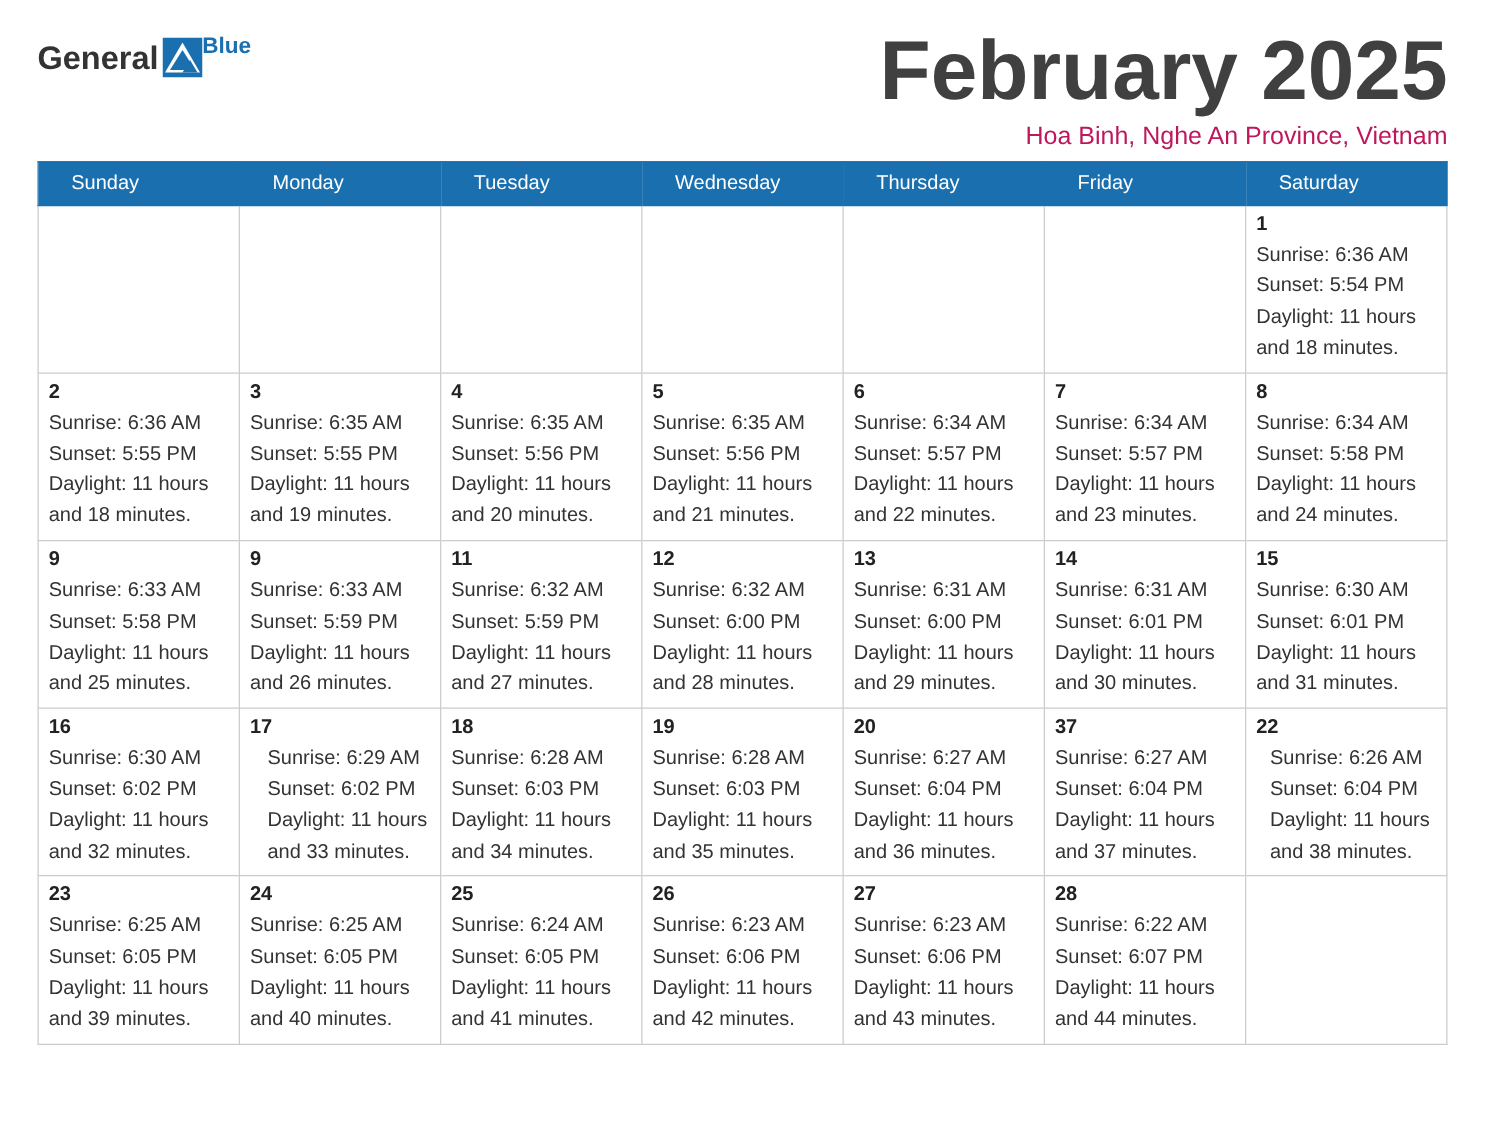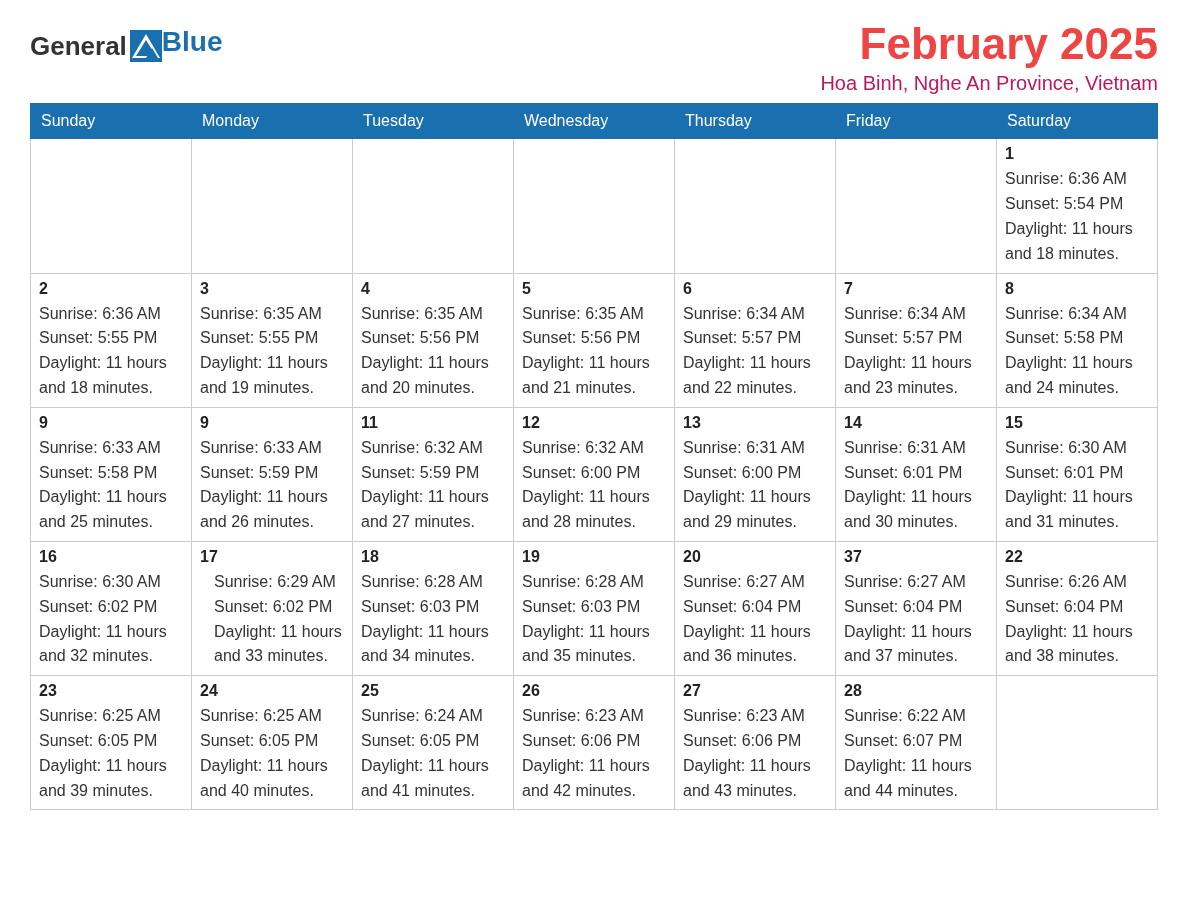--- a/index.html
+++ b/index.html
@@ -25,50 +25,50 @@
     .logo-text {
       display: flex;
       align-items: center;
     }
     .logo-general {
       font-size: 26px;
       font-weight: bold;
       color: #333;
     }
     .logo-bottom {
-      font-size: 28px;
+      font-size: 18px;
       font-weight: bold;
       color: #1a6faf;
       margin-top: -4px;
     }
     .title-block {
       text-align: right;
     }
     .calendar-title {
-      font-size: 44px;
+      font-size: 67px;
       font-weight: bold;
-      color: #ef4444;
+      color: #404040;
       line-height: 1.1;
     }
     .calendar-subtitle {
       font-size: 20px;
       color: #be185d;
       margin-top: 4px;
     }
     table {
       width: 100%;
       border-collapse: collapse;
       table-layout: fixed;
     }
     thead th {
       background-color: #1a6faf;
       color: #fff;
       font-size: 16px;
       font-weight: normal;
-      padding: 8px 10px;
+      padding: 8px 26px;
       text-align: left;
       border: 1px solid #1a6faf;
     }
     tbody td {
       border: 1px solid #ccc;
       vertical-align: top;
       padding: 6px 8px;
       font-size: 12.5px;
       color: #333;
       height: 120px;
@@ -263,21 +263,21 @@
 Daylight: 11 hours and 36 minutes.</div>
         </td>
         <td>
           <span class="day-num">37</span>
           <div class="day-info" style="white-space: pre-line;">Sunrise: 6:27 AM
 Sunset: 6:04 PM
 Daylight: 11 hours and 37 minutes.</div>
         </td>
         <td>
           <span class="day-num">22</span>
-          <div class="day-info" style="white-space: pre-line;">Sunrise: 6:26 AM
+          <div class="day-info" style="white-space: pre-line; margin-left: 11px;">Sunrise: 6:26 AM
 Sunset: 6:04 PM
 Daylight: 11 hours and 38 minutes.</div>
         </td>
       </tr>
       <tr>
         <td>
           <span class="day-num">23</span>
           <div class="day-info" style="white-space: pre-line;">Sunrise: 6:25 AM
 Sunset: 6:05 PM
 Daylight: 11 hours and 39 minutes.</div>

